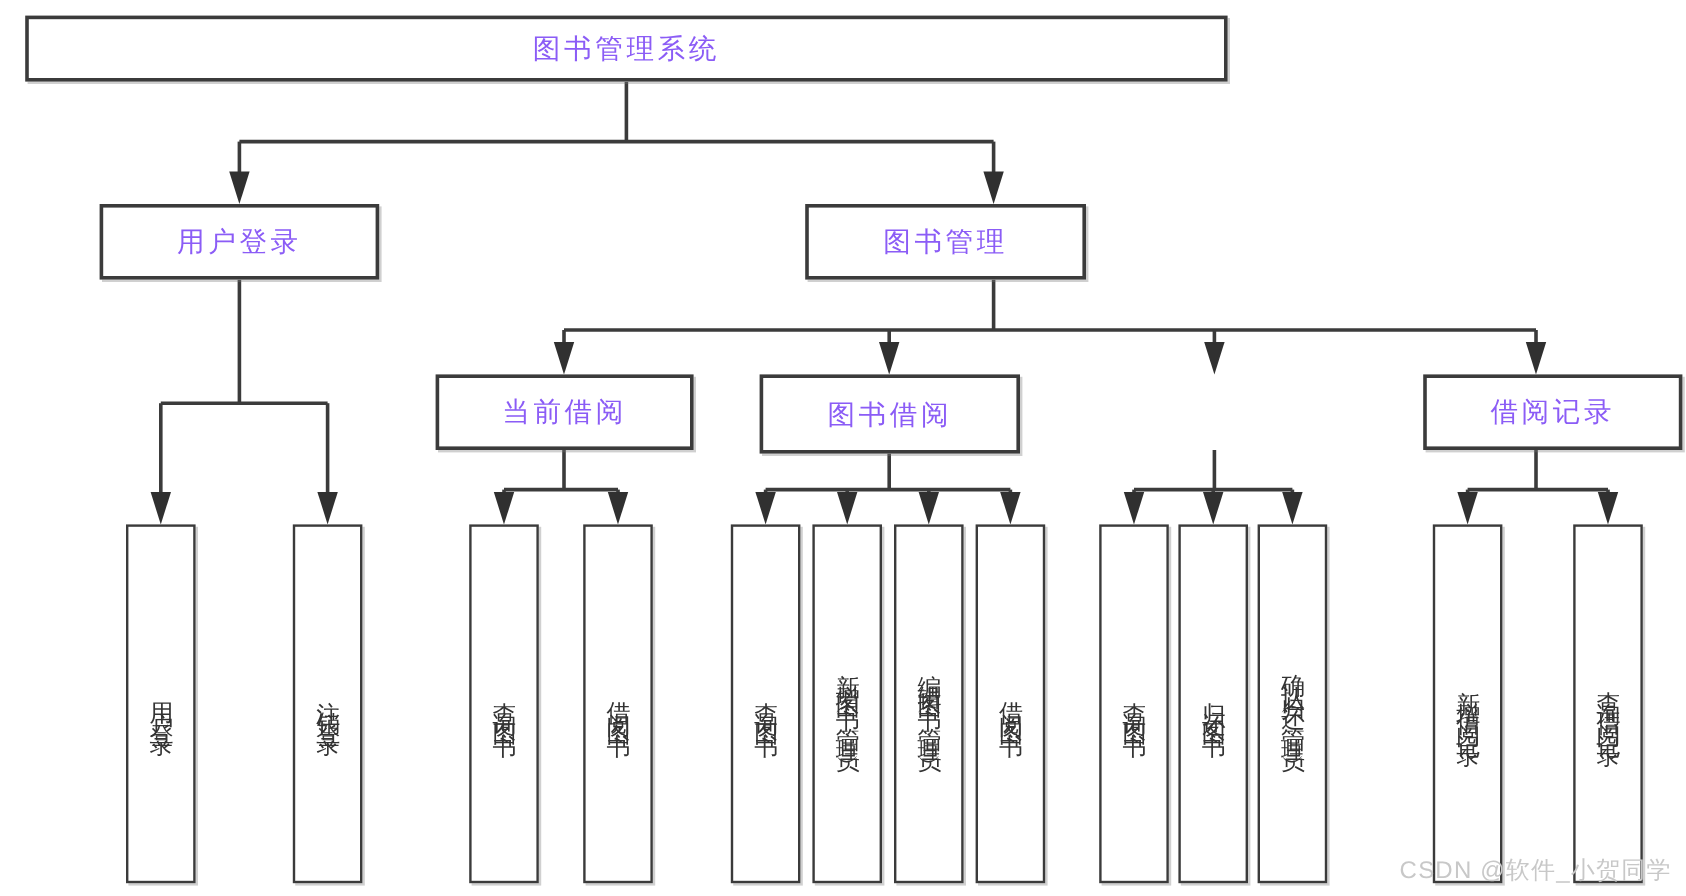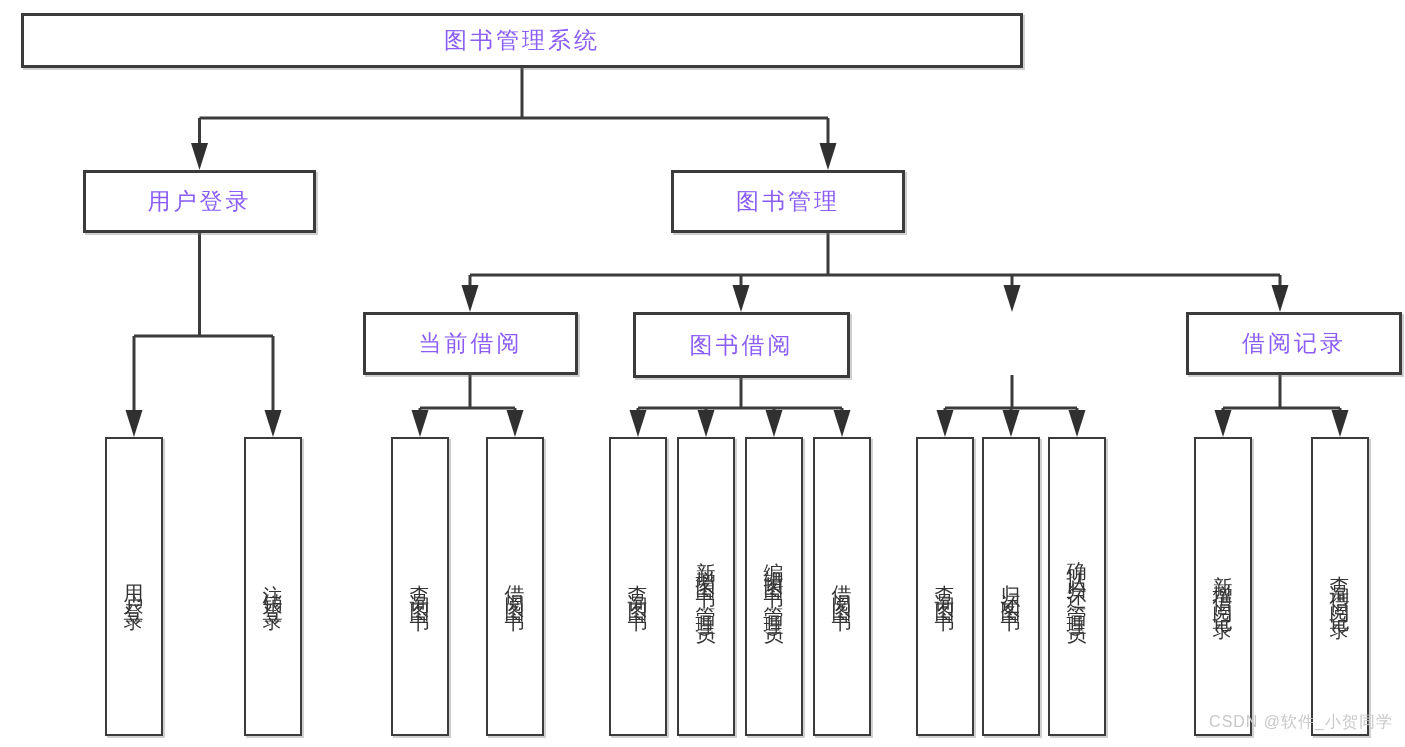--- a/index.html
+++ b/index.html
@@ -34,21 +34,21 @@
     writing-mode:vertical-rl;
     text-orientation:mixed;
     font-size:20px;
     letter-spacing:9px;
     line-height:1;
     color:#333333;
   }
   .watermark{
     position:absolute;
     right:12px;top:712px;
-    font-size:16px;
+    font-size:20px;
     color:#c8c8c8;
     letter-spacing:1px;
     z-index:6;
     white-space:nowrap;
   }
 </style>
 </head>
 <body>
 
 <div class="stage">

